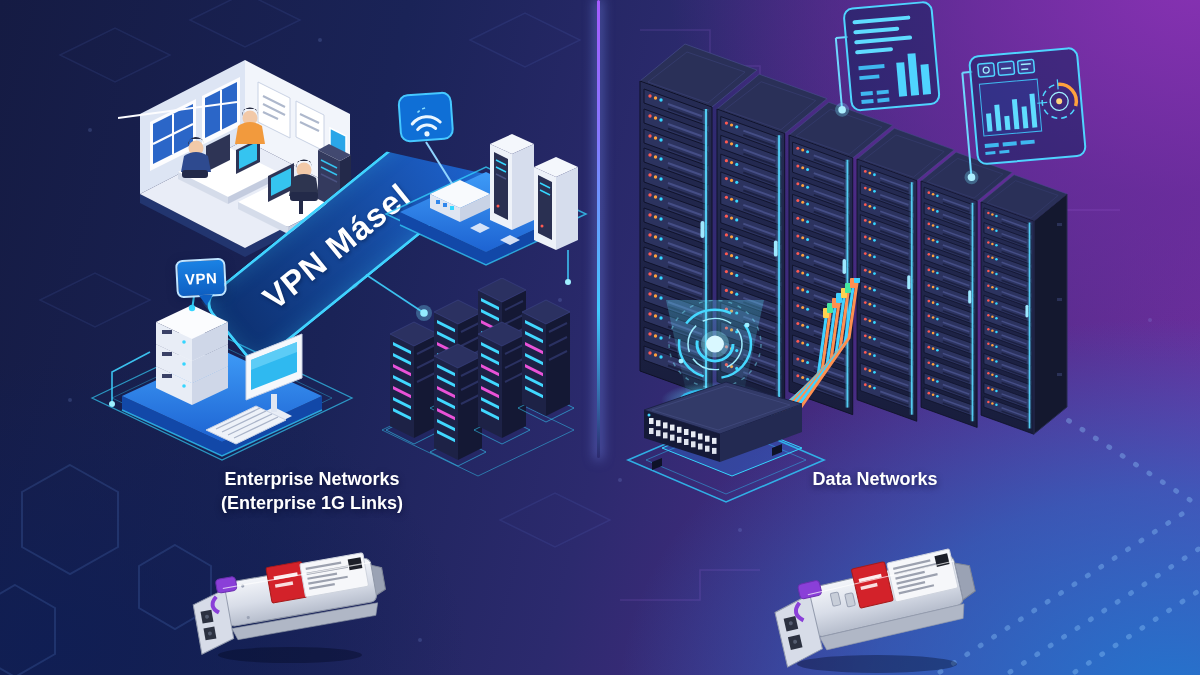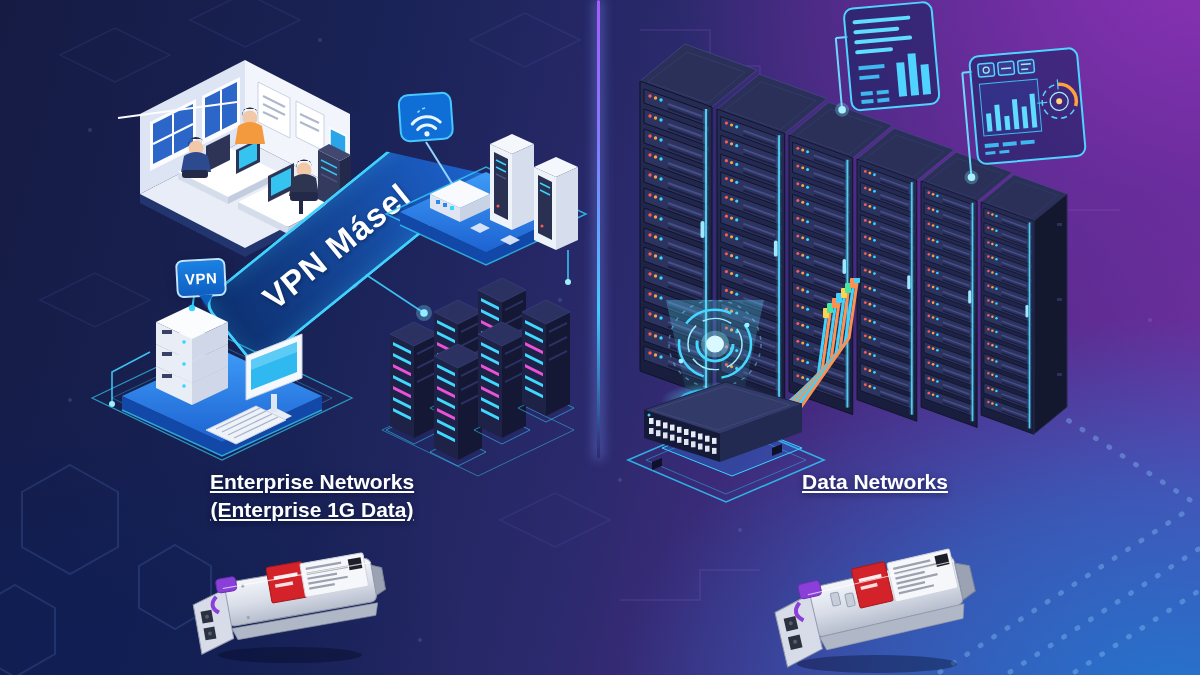--- a/index.html
+++ b/index.html
@@ -22,22 +22,22 @@
     display:flex;align-items:center;justify-content:center;
     clip-path:polygon(0 0,78% 0,100% 100%,0 100%);}
   .ribbon span{color:#fff;font-size:33px;font-weight:800;letter-spacing:1px;
     text-shadow:0 2px 4px rgba(0,20,60,.5);padding-right:26px;}
   .vpn-sign{left:176px;top:259px;width:46px;height:34px;z-index:5;transform:rotate(-3deg);
     background:linear-gradient(180deg,#1a82e4,#0e5fc2);border:2px solid #bfe4ff;border-radius:7px;
     display:flex;align-items:center;justify-content:center;box-shadow:0 2px 8px rgba(0,20,70,.5);}
   .vpn-sign span{color:#fff;font-weight:800;font-size:15px;letter-spacing:.5px;}
   .vpn-sign::after{content:"";position:absolute;left:20px;top:34px;border:7px solid transparent;
     border-top:11px solid #0e5fc2;}
-  .caption{z-index:5;color:#fff;text-align:center;font-weight:700;font-size:21px;line-height:1.32;
-    text-shadow:0 2px 6px rgba(0,10,40,.6);text-decoration:underline;}
+  .caption{z-index:5;color:#fff;text-align:center;font-weight:700;font-size:18px;line-height:1.32;
+    text-shadow:0 2px 6px rgba(0,10,40,.6);}
   .cap-left{left:92px;top:468px;width:440px;}
   .cap-right{left:645px;top:468px;width:460px;}
 </style>
 </head>
 <body>
 
 <div id="canvas">
 
   <svg class="abs" style="left:0;top:0;z-index:0" width="1200" height="675" viewBox="0 0 1200 675">
     <g stroke="rgba(110,160,250,.16)" stroke-width="2" fill="none">
@@ -489,21 +489,21 @@
           <use href="#prow" transform="translate(63,19.9)"></use>
       </g>
       <circle cx="27" cy="137" r="1.5" fill="#3fd2ff"></circle>
       <polygon points="30,184 40,180 40,188 30,192" fill="#0e1228"></polygon>
       <polygon points="150,170 160,166 160,174 150,178" fill="#0e1228"></polygon>
     </g>
   </svg>
 
   <div class="abs caption cap-left">
     <div>Enterprise Networks</div>
-    <div>(Enterprise 1G Data)</div>
+    <div>(Enterprise 1G Links)</div>
   </div>
   <div class="abs caption cap-right">
     <div>Data Networks</div>
   </div>
 
   <svg class="abs" style="left:185px;top:545px;z-index:4" width="215" height="125" viewBox="0 0 215 125">
     <defs>
       <linearGradient id="silver" x1="0" y1="0" x2="0" y2="1">
         <stop offset="0" stop-color="#f4f6fa"></stop>
           <stop offset=".55" stop-color="#d8dde8"></stop>

